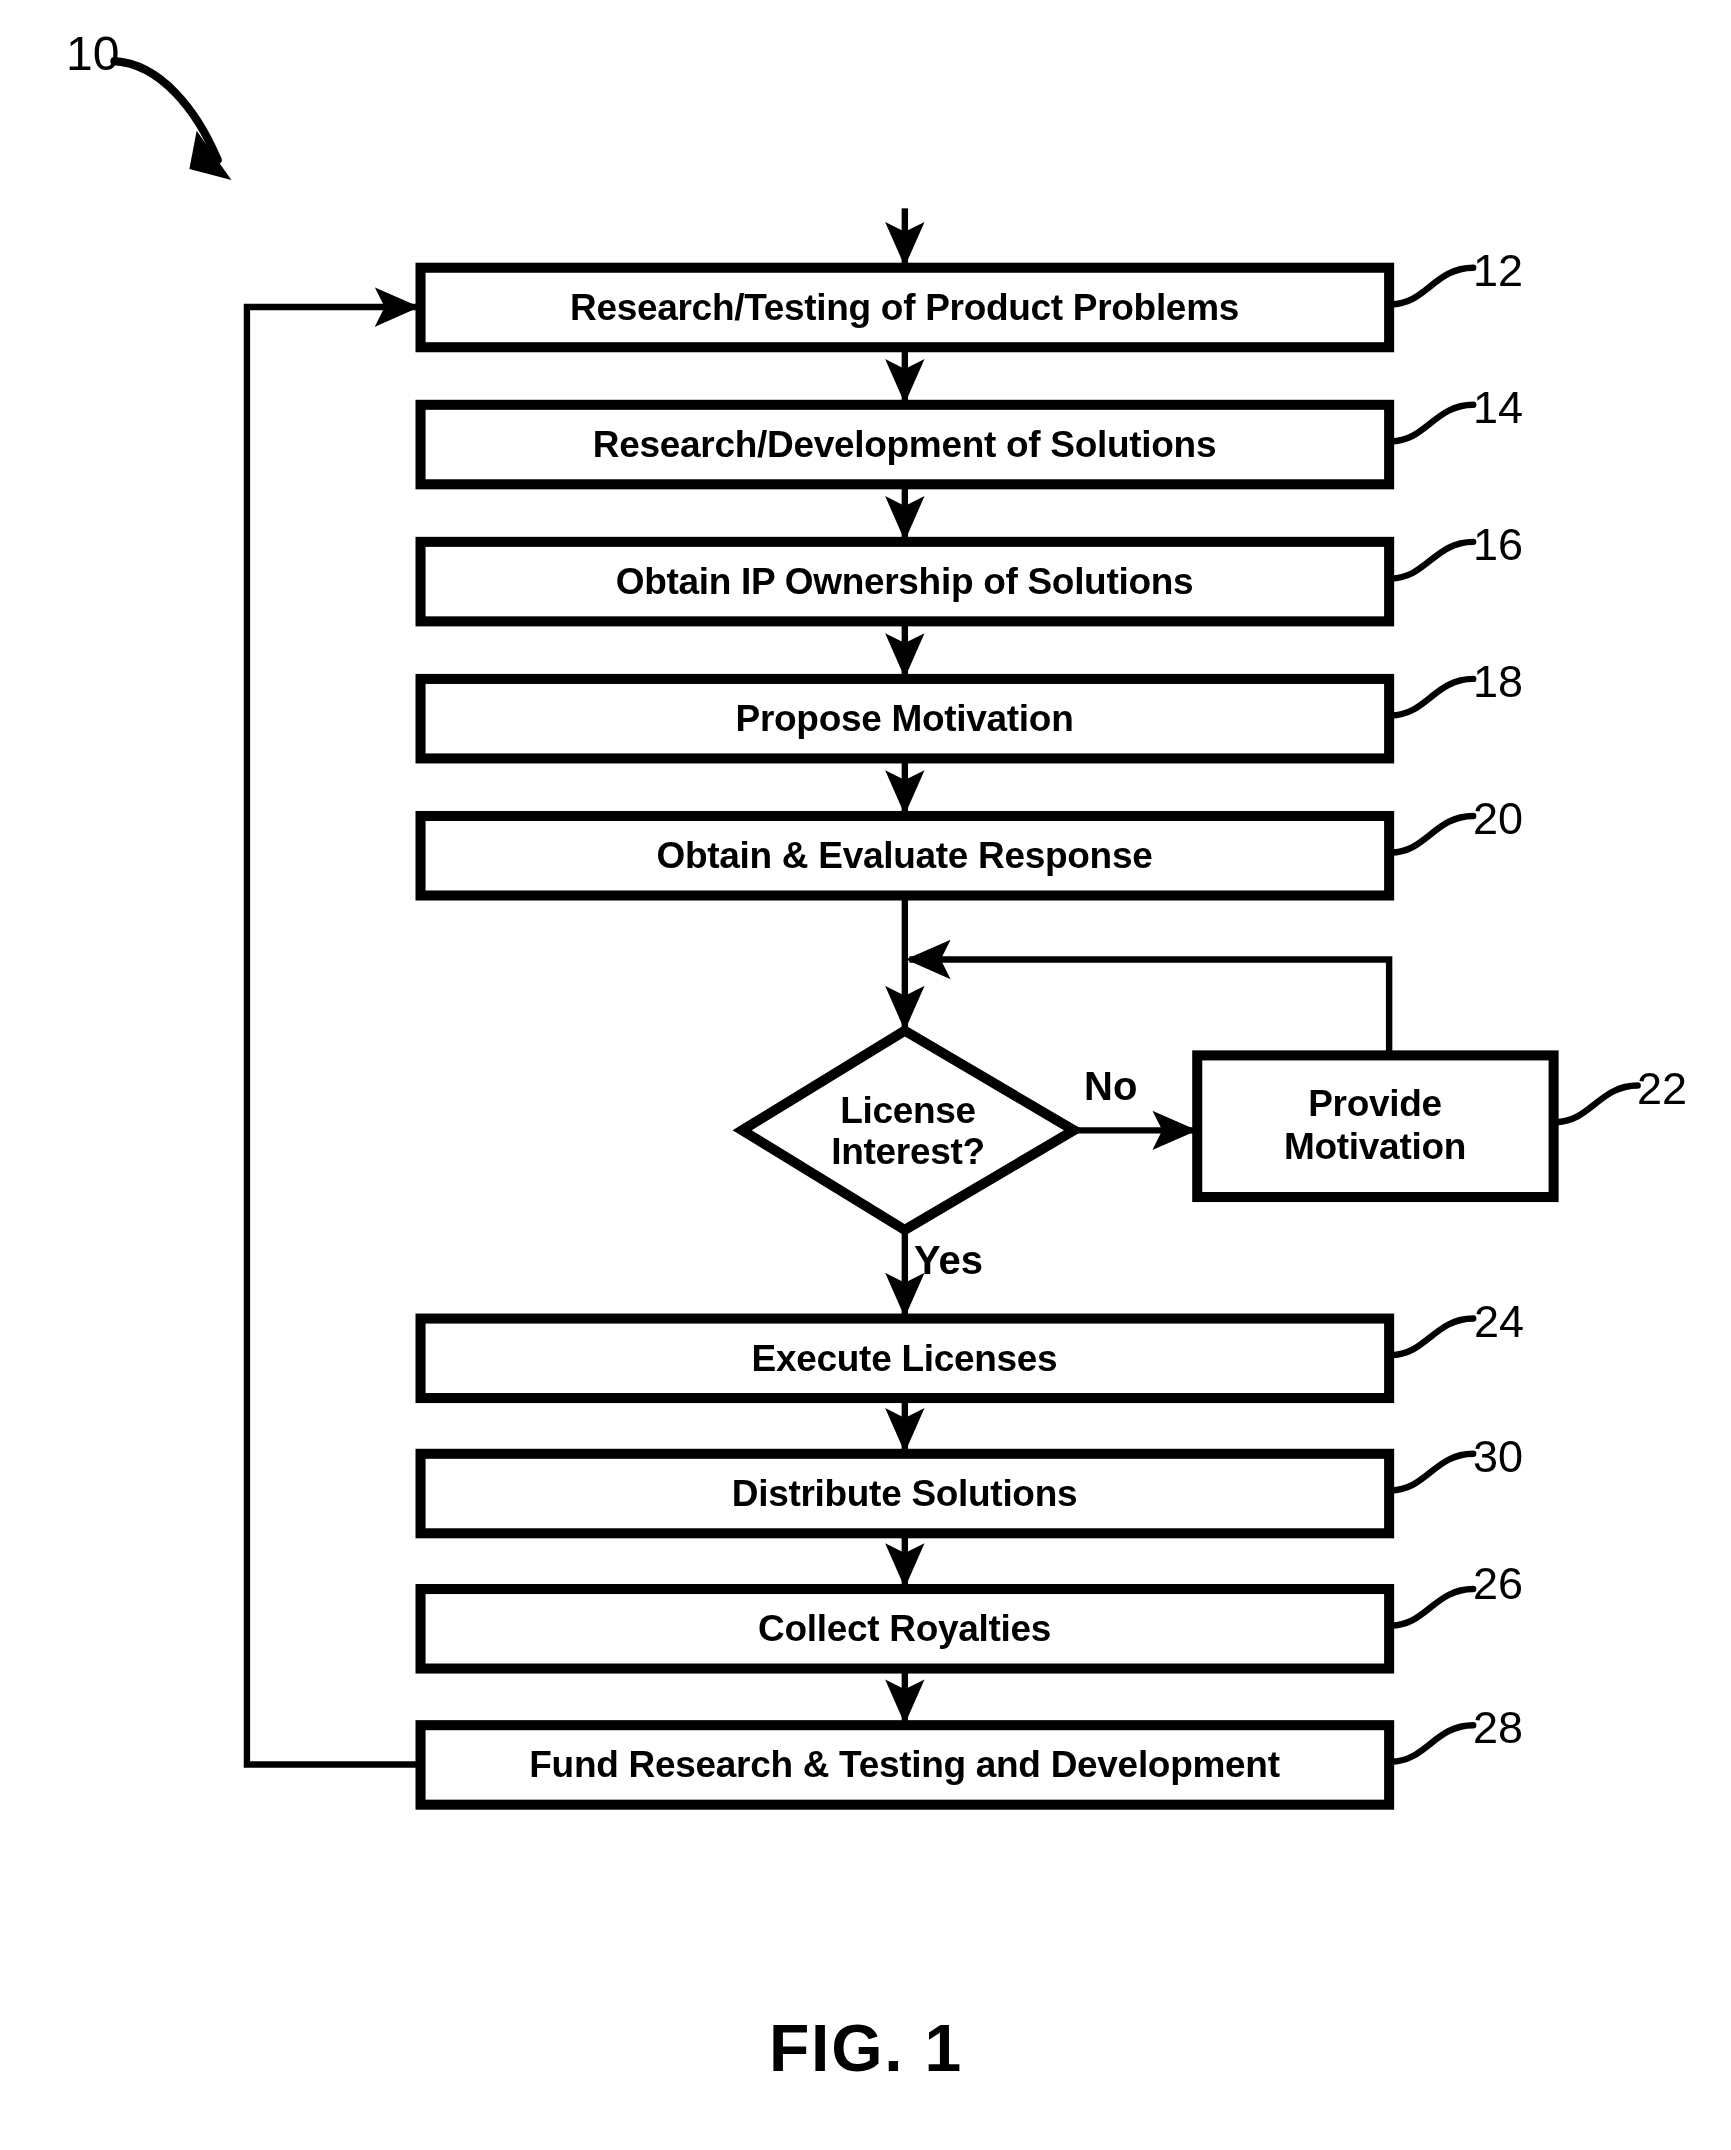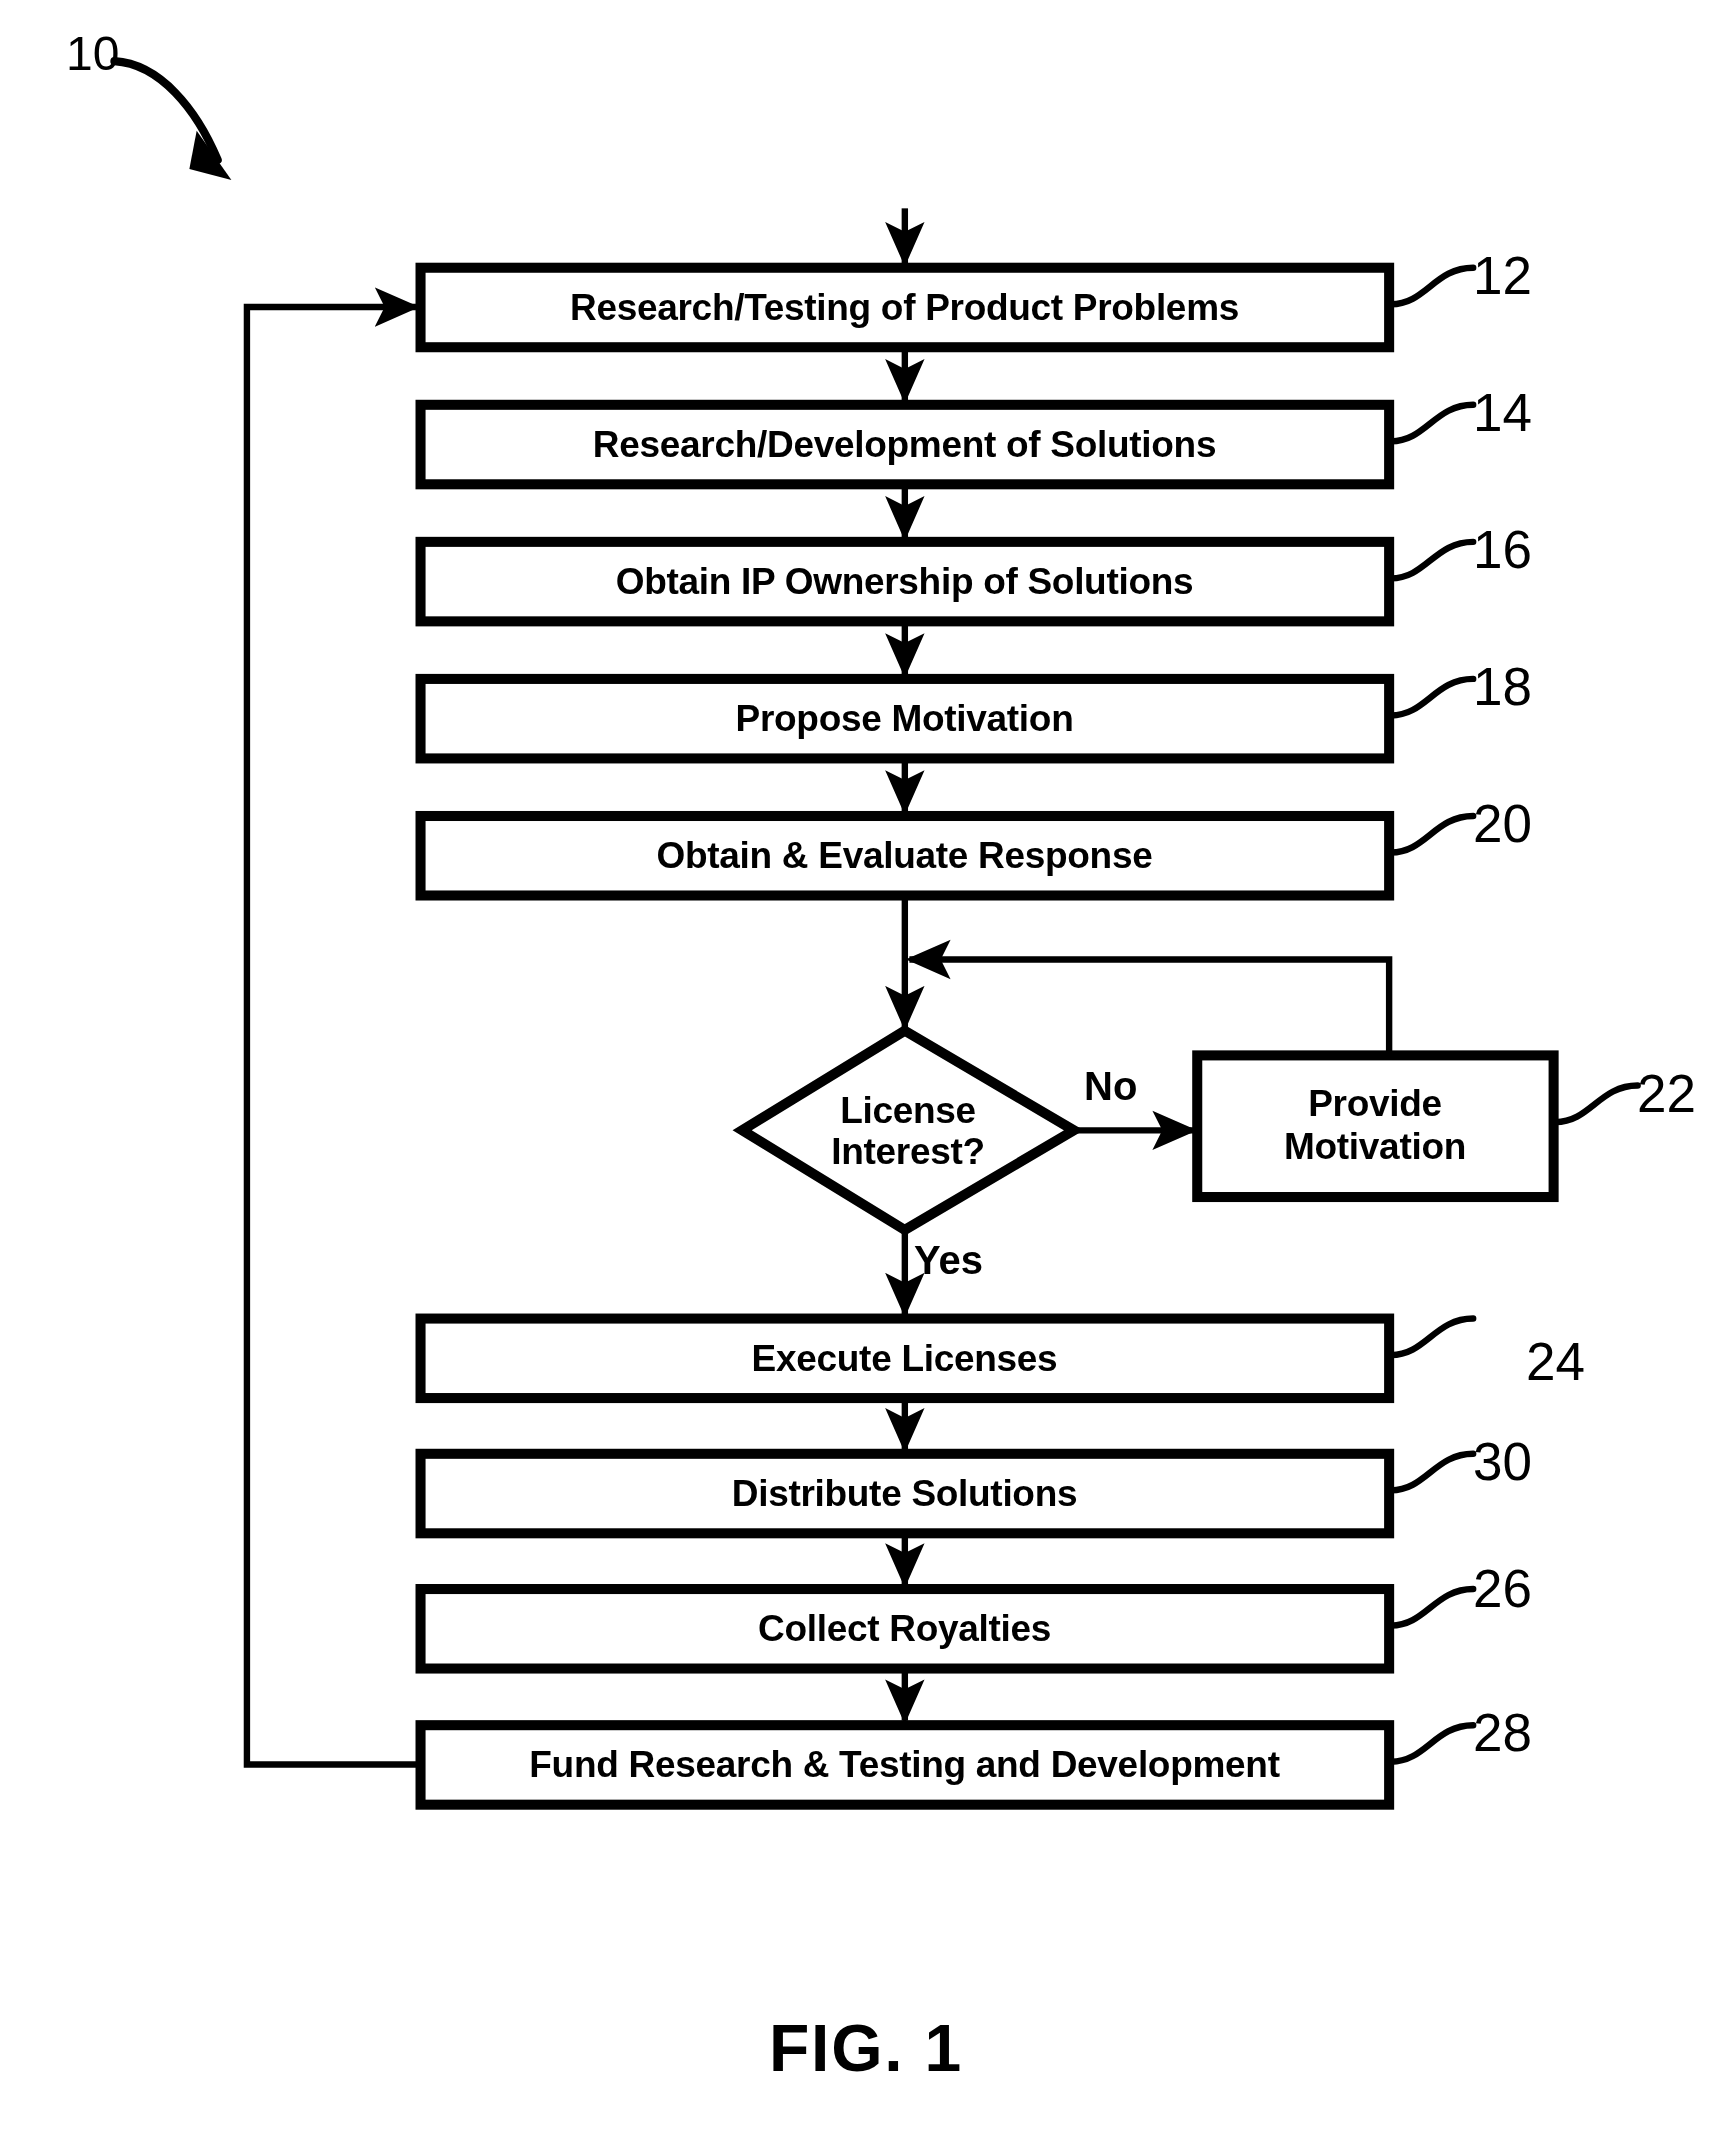--- a/index.html
+++ b/index.html
@@ -48,21 +48,21 @@
     letter-spacing: -0.3px;
   }
   .motivation-label {
     font-size: 37px;
     line-height: 1.15;
     letter-spacing: -0.3px;
   }
   .ref-num {
     position: absolute;
     font-family: "Liberation Sans", sans-serif;
-    font-size: 53px;
+    font-size: 45px;
     font-weight: normal;
     color: #000000;
   }
   .edge-label {
     position: absolute;
     font-family: "Liberation Sans", sans-serif;
     font-size: 40px;
     font-weight: bold;
     color: #000000;
   }
@@ -166,21 +166,21 @@
   <div class="node-label box-label" style="left:420px; top:1454px; width:969px; height:79px;">Distribute Solutions</div>
   <div class="node-label box-label" style="left:420px; top:1589px; width:969px; height:79px;">Collect Royalties</div>
   <div class="node-label box-label" style="left:420px; top:1725px; width:969px; height:79px;">Fund Research &amp; Testing and Development</div>
 
   <div class="ref-num" style="left:1473px; top:245px;">12</div>
   <div class="ref-num" style="left:1473px; top:382px;">14</div>
   <div class="ref-num" style="left:1473px; top:519px;">16</div>
   <div class="ref-num" style="left:1473px; top:656px;">18</div>
   <div class="ref-num" style="left:1473px; top:793px;">20</div>
   <div class="ref-num" style="left:1637px; top:1063px;">22</div>
-  <div class="ref-num" style="left:1526px; top:1296px;margin-top:35px;">24</div>
+  <div class="ref-num" style="left:1474px; top:1296px;">24</div>
   <div class="ref-num" style="left:1473px; top:1431px;">30</div>
   <div class="ref-num" style="left:1473px; top:1558px;">26</div>
   <div class="ref-num" style="left:1473px; top:1702px;">28</div>
 
   <div class="edge-label" style="left:1084px; top:1064px;">No</div>
   <div class="edge-label" style="left:914px; top:1238px;">Yes</div>
 
   <div class="fig-caption">FIG. 1</div>
 
 </div>

